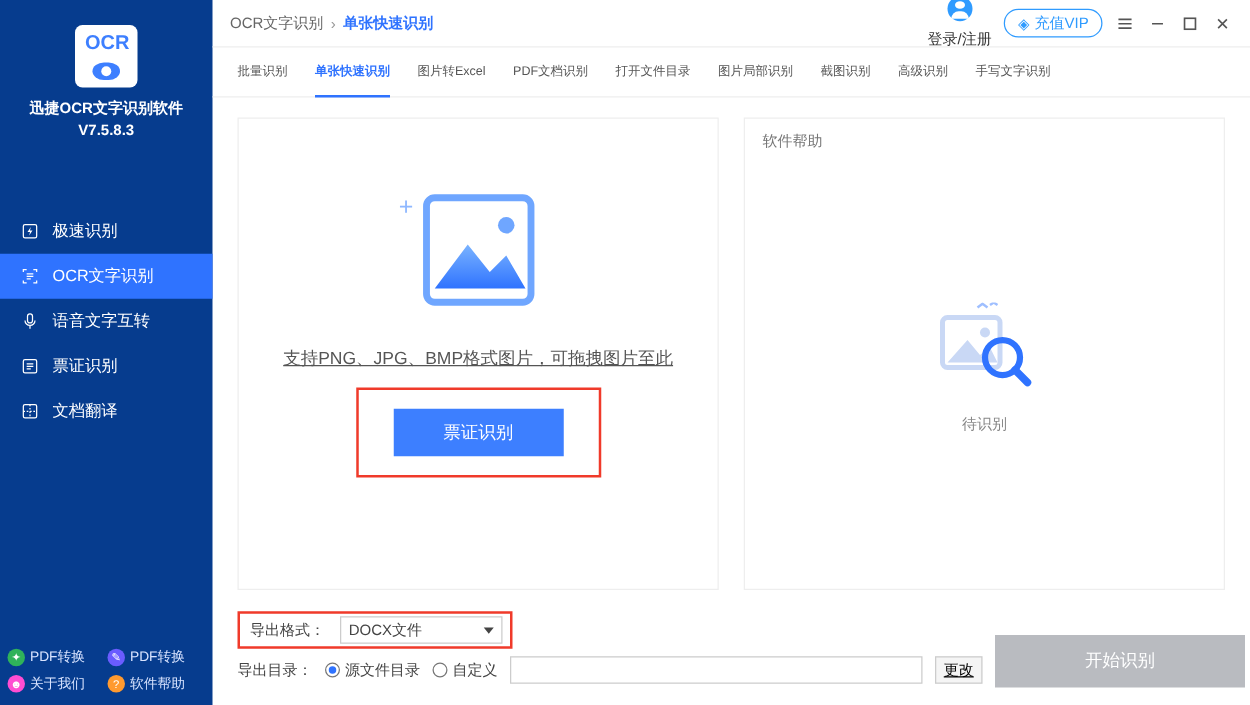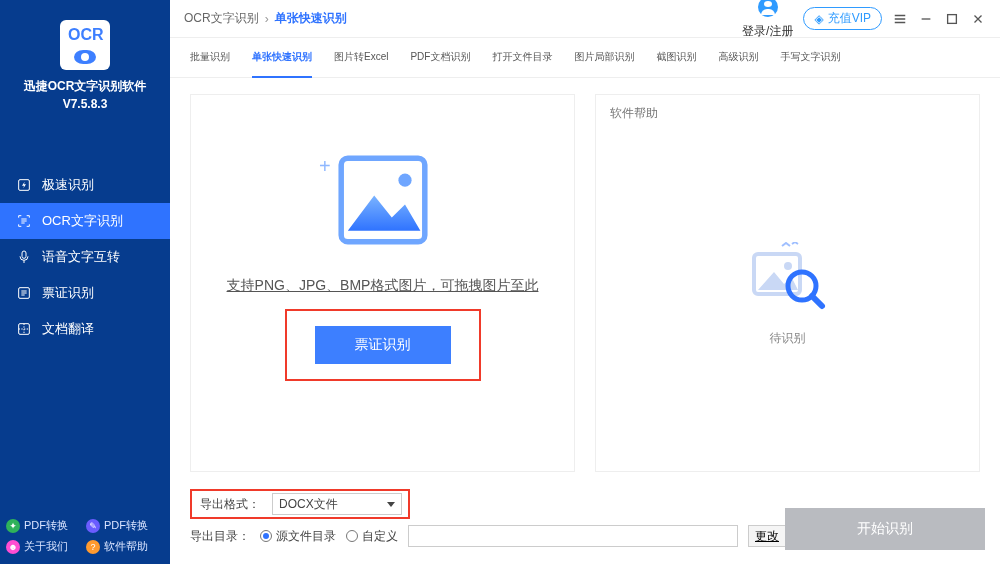--- a/index.html
+++ b/index.html
@@ -65,21 +65,21 @@
   .row { display:flex; align-items:center; height:32px; gap:10px; }
   .fmt-box { display:flex; align-items:center; border:2px solid #f03a2a; padding:2px 6px 2px 2px; gap:8px; }
   .fmt-label { padding:0 4px 0 6px; }
   .fmt-select { border:1px solid #ccc; height:22px; width:130px; padding:0 6px; font-size:12px; background:#fff; display:flex; align-items:center; justify-content:space-between; cursor:pointer; }
   .caret { width:0; height:0; border-left:4px solid transparent; border-right:4px solid transparent; border-top:5px solid #444; }
   .radio { display:flex; align-items:center; gap:4px; cursor:pointer; }
   .rdot { width:12px; height:12px; border:1px solid #777; border-radius:50%; position:relative; }
   .rdot.checked::after { content:""; position:absolute; top:2px; left:2px; width:6px; height:6px; background:#2f73ff; border-radius:50%; }
   .path-input { flex:1; max-width:330px; height:22px; border:1px solid #ccc; }
   .small-btn { border:1px solid #ccc; background:#f5f5f5; height:22px; padding:0 6px; font-size:12px; cursor:pointer;text-decoration:underline; }
-  .start-btn { margin-left:auto; background:#b9bbc0; color:#fff; font-size:14px; height:42px; width:200px; border:none; cursor:pointer; position:absolute; right:15px; bottom:14px;}
+  .start-btn { margin-left:auto; background:#b9bbc0; color:#fff; font-size:14px; height:42px; width:200px; border:none; cursor:pointer; position:absolute; right:4px; bottom:14px;}
   .bottom { position:relative; }
 </style>
 </head>
 <body>
 
 <div class="app">
 
   <div class="sidebar">
     <div class="logo-wrap">
       <div class="logo">OCR<span class="eye"></span></div>

